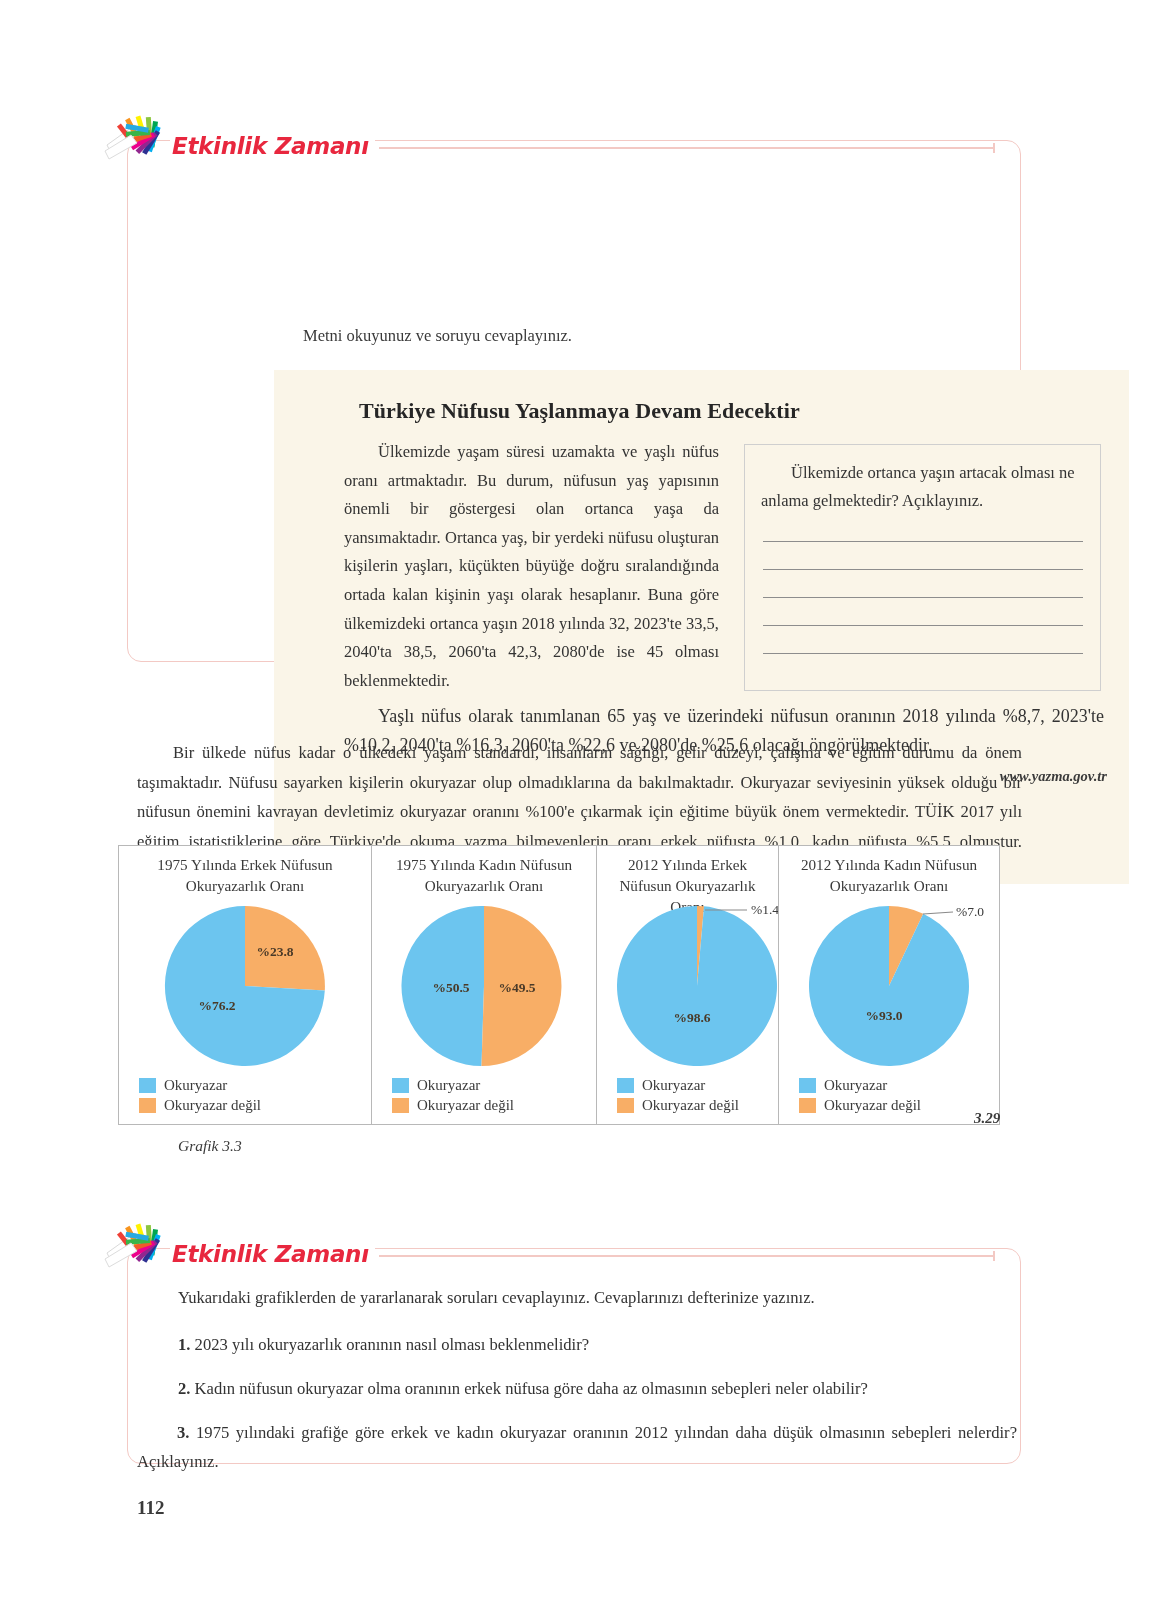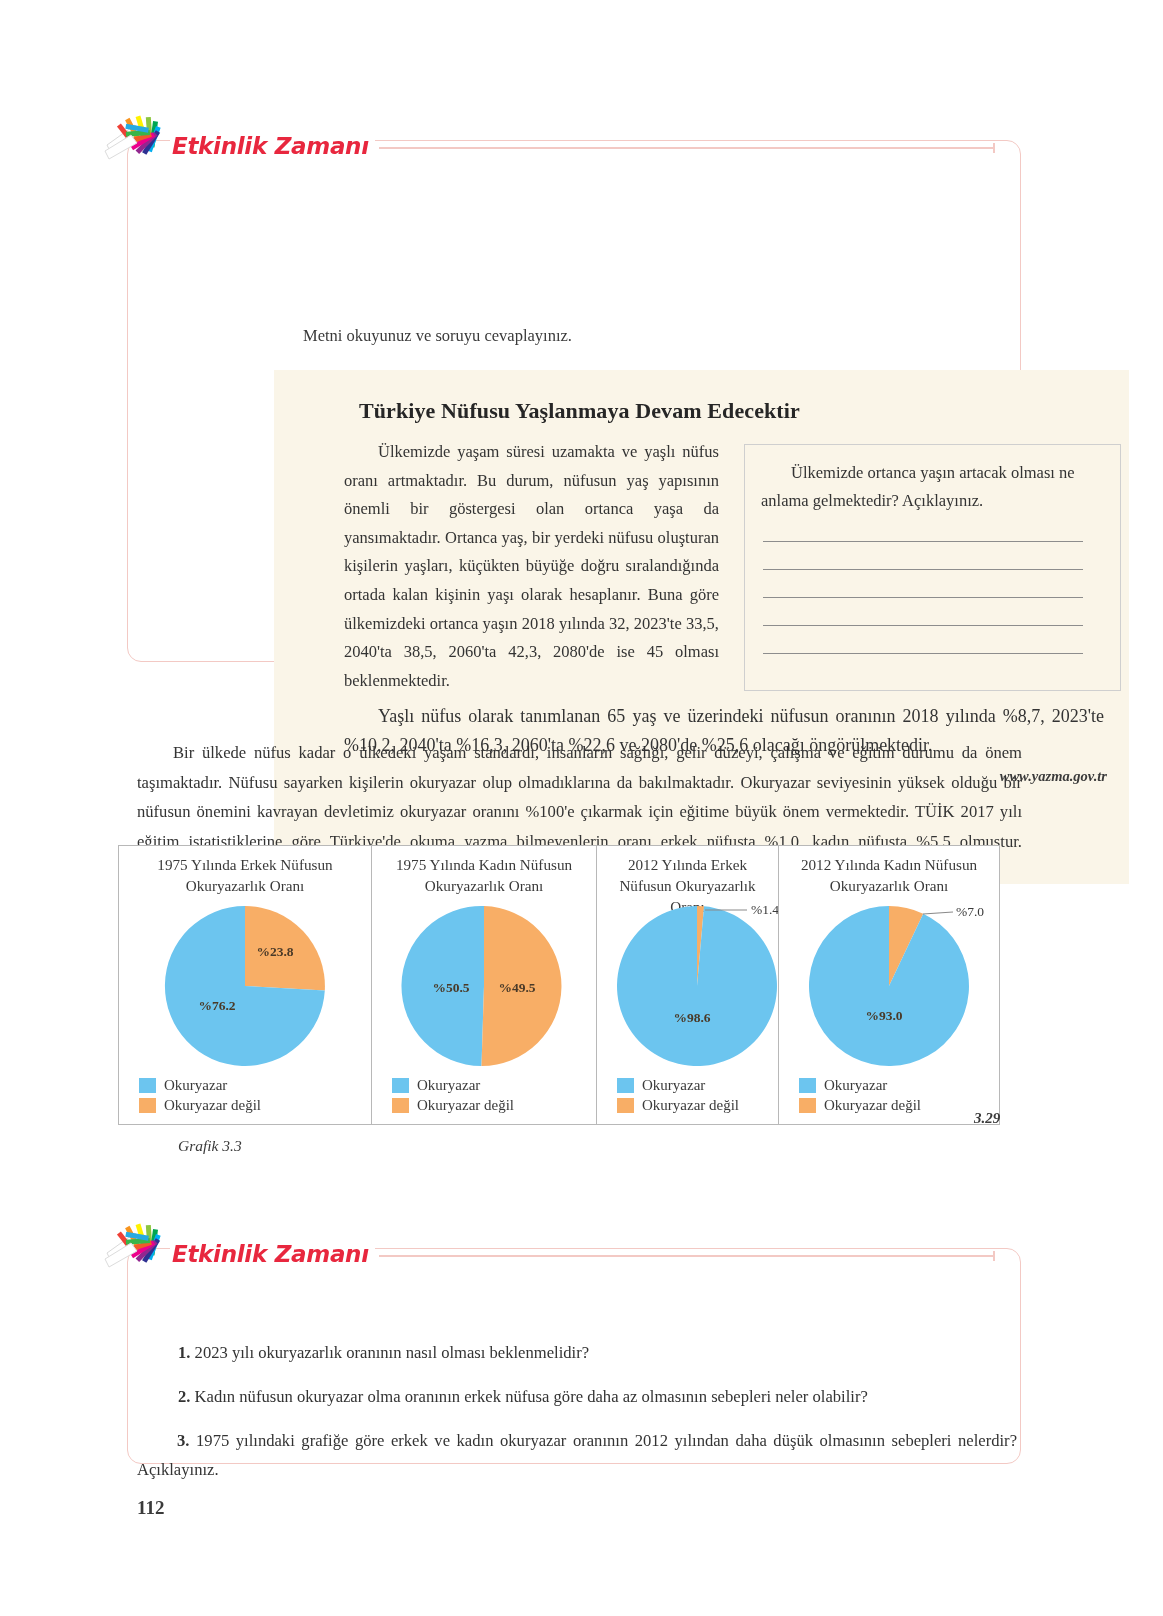--- a/index.html
+++ b/index.html
@@ -94,21 +94,20 @@
     text-align:justify;
     text-indent:34px;
     color:#333;
   }
   .qbox{
     position:absolute;
     left:470px; top:74px;
     width:355px; height:245px;
     border:1px solid #cfcfcf;
     background:#faf5e8;
-    padding-left:20px;
   }
   .qbox-text{
     position:absolute;
     left:16px; top:14px;
     width:322px;
     font-size:16.5px;
     line-height:28px;
     text-indent:30px;
     color:#333;
   }
@@ -233,21 +232,20 @@
     color:#333;
   }
   .q-item{
     position:absolute;
     left:178px;
     width:838px;
     font-size:16.6px;
     line-height:29px;
     color:#333;
     text-align:justify;
-    margin-top:8px;
   }
   .q-item b{font-weight:bold;}
   #q1{ top:1330px; }
   #q2{ top:1374px; }
   #q3{ top:1418px; left:137px; width:880px;}
 
   .page-num{
     position:absolute;
     left:137px; top:1497px;
     font-weight:bold;
@@ -440,20 +438,21 @@
             <polygon points="-32,2 -6,-14 0,-6 -28,10" fill="#ffffff" stroke="#dcdcdc" stroke-width="1"></polygon>
           </g>
         </svg>
       </span>
       <span class="activity-title">Etkinlik Zamanı</span>
       <span class="title-rule"></span>
       <span class="rule-cap"></span>
     </div>
   </div>
 
+  <div class="q-intro">Yukarıdaki grafiklerden de yararlanarak soruları cevaplayınız. Cevaplarınızı defterinize yazınız.</div>
 
   <div class="q-item" id="q1">
     <b>1.</b>
     <span>2023 yılı okuryazarlık oranının nasıl olması beklenmelidir?</span>
   </div>
   <div class="q-item" id="q2">
     <b>2.</b>
     <span>Kadın nüfusun okuryazar olma oranının erkek nüfusa göre daha az olmasının sebepleri neler olabilir?</span>
   </div>
   <div class="q-item" id="q3">

